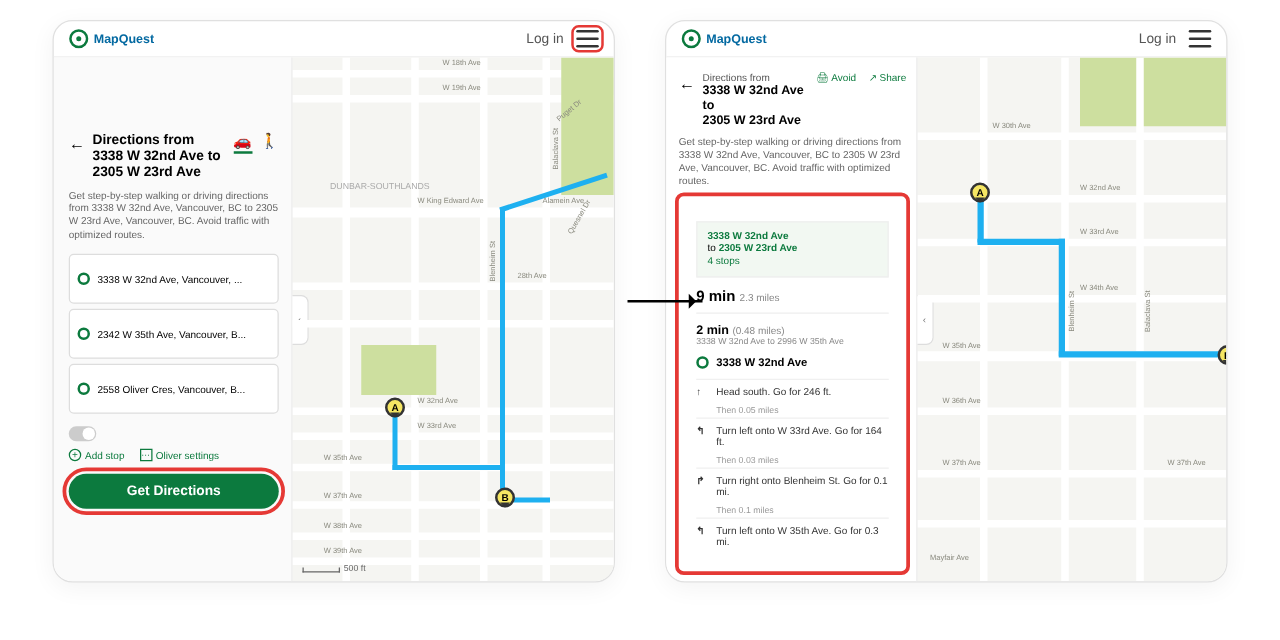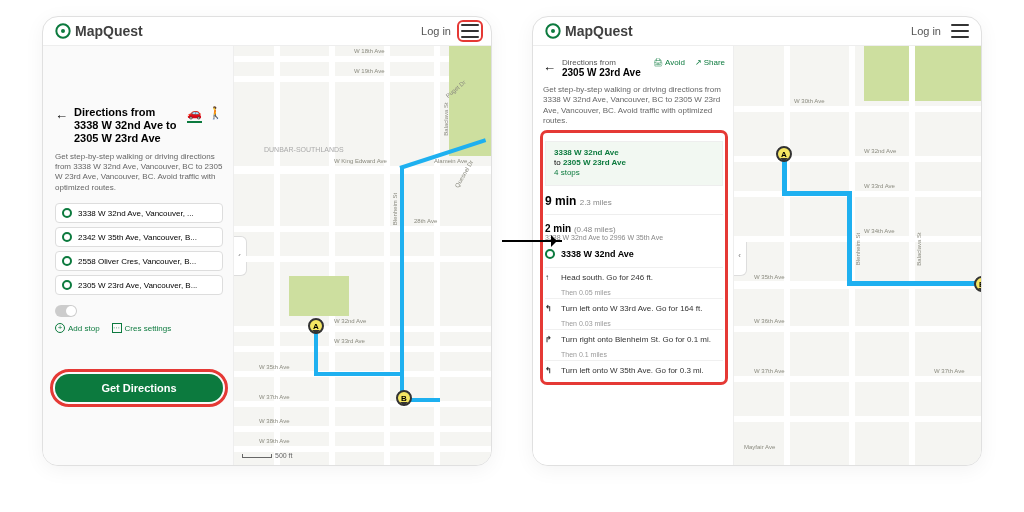--- a/index.html
+++ b/index.html
@@ -1,47 +1,47 @@
 <!DOCTYPE html>
 <html><head>
 <meta charset="utf-8">
 <style>
   * { box-sizing: border-box; margin: 0; padding: 0; font-family: -apple-system, BlinkMacSystemFont, "Segoe UI", Arial, sans-serif; }
   body { background: #fff; display: flex; align-items: flex-start; justify-content: center; gap: 40px; padding: 16px 20px; height: 512px; }
   .panel-wrap { position: relative; }
   .panel { width: 450px; height: 450px; border: 1px solid #e0e0e0; border-radius: 16px; overflow: hidden; display: flex; flex-direction: column; background: #fff; box-shadow: 0 4px 20px rgba(0,0,0,0.05); }
   .topbar { display: flex; align-items: center; justify-content: space-between; padding: 6px 12px; border-bottom: 1px solid #eee; }
-  .logo { display: flex; align-items: center; gap: 4px; font-weight: 700; font-size: 14px; color: #404040; }
+  .logo { display: flex; align-items: center; gap: 4px; font-weight: 700; font-size: 10px; color: #0369a1; }
   .logo svg { width: 16px; height: 16px; }
   .topbar-right { display: flex; align-items: center; gap: 10px; }
   .login { font-size: 11px; color: #555; cursor: pointer; }
   .hamburger { width: 18px; height: 14px; display: flex; flex-direction: column; justify-content: space-between; cursor: pointer; }
   .hamburger span { height: 2px; background: #333; border-radius: 1px; }
   .hl-red { outline: 2px solid #e53935; outline-offset: 2px; border-radius: 2px; }
   .body { display: flex; flex: 1; min-height: 0; }
   .sidebar { width: 190px; padding: 10px 10px 10px 12px; overflow-y: auto; background:#fafafa; }
   .sidebar2 { width: 200px; padding: 8px 8px 8px 10px; overflow-y: auto; background:#fff;}
   .dir-header { display: flex; align-items: flex-start; gap: 6px; margin: 50px 0 6px; }
   .dir-header2 { display: flex; align-items: flex-start; gap: 6px; margin: 4px 0 6px; }
   .back-icon { font-size: 13px; cursor:pointer; margin-top:1px;}
   .dir-title { font-size: 11px; font-weight: 700; line-height: 1.2; flex:1;}
   .mode-icons { display:flex; gap:6px; margin-left:auto;}
   .mode-icons span { font-size:12px; color:#666;}
   .mode-active { color:#0c7a3e !important; border-bottom:2px solid #0c7a3e; padding-bottom:1px;}
   .desc { font-size: 8px; color: #666; line-height: 1.3; margin: 6px 0 10px; }
   .stop-list { display: flex; flex-direction: column; gap: 4px; }
-  .stop { display: flex; align-items: flex-end; gap: 6px; border: 1px solid #ddd; border-radius: 4px; padding: 4px 6px; background:#fff; font-size: 8px; white-space: nowrap; overflow:hidden; text-overflow:ellipsis; cursor:pointer;}
+  .stop { display: flex; align-items: flex-end; gap: 6px; border: 1px solid #ddd; border-radius: 4px; padding: 14px 6px; background:#fff; font-size: 8px; white-space: nowrap; overflow:hidden; text-overflow:ellipsis; cursor:pointer;}
   .stop-icon { width: 10px; height: 10px; border: 2px solid #0c7a3e; border-radius:50%; flex-shrink:0; background:#fff;}
   .reorder-row { display:flex; align-items:center; justify-content:space-between; font-size:8px; color:#555; margin:10px 0 4px;}
   .toggle { width:22px; height:12px; background:#ccc; border-radius:10px; position:relative; cursor:pointer;}
   .toggle::after{content:"";position:absolute;width:10px;height:10px;background:#fff;border-radius:50%;top:1px;right:1px;}
   .action-row { display:flex; gap:12px; font-size:8px; color:#0c7a3e; margin:6px 0 10px;}
   .action-row span{cursor:pointer; display:flex; align-items:center; gap:3px;}
   .get-dir-btn { width:100%; background:#0c7a3e; color:#fff; border:none; border-radius:18px; padding:8px 0; font-size:11px; font-weight:600; cursor:pointer;}
-  .btn-highlight{ outline:3px solid #e53935; outline-offset:2px; border-radius:20px;margin-top:31px;}
+  .btn-highlight{ outline:3px solid #e53935; outline-offset:2px; border-radius:20px;}
   .map { flex:1; position:relative; background:#f5f5f2; border-left:1px solid #eee; overflow:hidden;}
   .road-h,.road-v{position:absolute;background:#fff;}
   .road-h{height:6px;left:0;right:0;}
   .road-v{width:6px;top:0;bottom:0;}
   .park{position:absolute;background:#cddf9f;}
   .route{position:absolute;background:#1eb0f0;}
   .pin{position:absolute;width:16px;height:16px;border:2px solid #333;border-radius:50%;background:#f5e663;font-size:8px;font-weight:700;display:flex;align-items:center;justify-content:center;transform:translate(-50%,-50%);}
   .pin::after{content:"";position:absolute;bottom:-6px;left:50%;transform:translateX(-50%);border:4px solid transparent;border-top-color:#333;}
   .street-label{position:absolute;font-size:6px;color:#8a8a7f;white-space:nowrap;}
   .collapse-tab{position:absolute;left:-1px;top:50%;transform:translateY(-50%);width:14px;height:40px;background:#fff;border:1px solid #ddd;border-left:none;border-radius:0 6px 6px 0;display:flex;align-items:center;justify-content:center;font-size:8px;color:#777;cursor:pointer;}
@@ -54,21 +54,21 @@
   .summary-box .from{color:#0c7a3e;font-weight:600;}
   .summary-box .to{color:#0c7a3e;font-weight:600;}
   .eta-row{font-size:12px;font-weight:700;margin:8px 0 2px;}
   .eta-sub{font-size:8px;color:#888;font-weight:400;}
   .seg-head{font-size:10px;font-weight:700;margin:8px 0 0;}
   .seg-sub{font-size:7px;color:#888;}
   .origin-row{display:flex;align-items:center;gap:6px;font-size:9px;font-weight:700;margin:8px 0;}
   .step{display:flex;gap:6px;font-size:8px;color:#333;padding:5px 0;border-top:1px solid #f0f0f0;}
   .step-icon{width:10px;flex-shrink:0;font-weight:700;}
   .step-dist{font-size:7px;color:#999;padding:2px 0 2px 16px;}
-  .dir-highlight{outline:3px solid #e53935;outline-offset:0px;padding:2px;border-radius:4px;}
+  .dir-highlight{outline:3px solid #e53935;outline-offset:0px;padding:14px;border-radius:4px;}
   
   .connector-arrow{position:absolute;left:460px;top:50%;transform:translateY(-50%);width:60px;height:2px;background:#000;}
   .connector-arrow::after{content:"";position:absolute;right:-1px;top:-5px;border:6px solid transparent;border-left-color:#000;}
   .circ-plus{display:inline-flex;width:10px;height:10px;border:1px solid #0c7a3e;border-radius:50%;align-items:center;justify-content:center;font-size:8px;line-height:1;}
   .sq-gear{display:inline-flex;width:10px;height:10px;border:1px solid #0c7a3e;align-items:center;justify-content:center;font-size:7px;}
   .sidebar::-webkit-scrollbar,.sidebar2::-webkit-scrollbar{width:4px;}
   .sidebar::-webkit-scrollbar-thumb,.sidebar2::-webkit-scrollbar-thumb{background:#ccc;border-radius:2px;}
 </style>
 </head>
 <body>
@@ -109,36 +109,32 @@
               <span>3338 W 32nd Ave, Vancouver, ...</span>
             </div>
         <div class="stop">
               <span class="stop-icon"></span>
               <span>2342 W 35th Ave, Vancouver, B...</span>
             </div>
         <div class="stop">
               <span class="stop-icon"></span>
               <span>2558 Oliver Cres, Vancouver, B...</span>
             </div>
-        <div class="stop">
-              <span class="stop-icon"></span>
-              <span>2305 W 23rd Ave, Vancouver, B...</span>
-            </div>
       </div>
       <div class="reorder-row">
         <div class="toggle"></div>
       </div>
       <div class="action-row">
         <span>
               <span class="circ-plus">+</span>
               <span>Add stop</span>
             </span>
         <span>
               <span class="sq-gear">⋯</span>
-              <span>Cres settings</span>
+              <span>Oliver settings</span>
             </span>
       </div>
       <button class="get-dir-btn btn-highlight">Get Directions</button>
     </div>
     <div class="map">
       <div class="collapse-tab">‹</div>
 
       <div class="road-h" style="top:10px"></div>
           <div class="road-h" style="top:30px"></div>
       <div class="road-h" style="top:120px;height:8px"></div>
@@ -217,20 +213,21 @@
           <span></span>
         </div>
     </div>
   </div>
   <div class="body">
     <div class="sidebar2">
       <div class="dir-header2">
         <span class="back-icon">←</span>
         <div style="flex:1">
           <div style="font-size:8px;color:#555">Directions from</div>
+          <div class="dir-title" style="font-size:10px">3338 W 32nd Ave to</div>
           <div class="dir-title" style="font-size:10px">2305 W 23rd Ave</div>
         </div>
         <div class="share-row">
           <span>🖨<span>Avoid</span></span>
           <span>↗<span>Share</span></span>
         </div>
       </div>
       <div class="desc" style="margin:4px 0 6px">Get step-by-step walking or driving directions from 3338 W 32nd Ave, Vancouver, BC to 2305 W 23rd Ave, Vancouver, BC. Avoid traffic with optimized routes.</div>
 
       <div class="dir-highlight">

